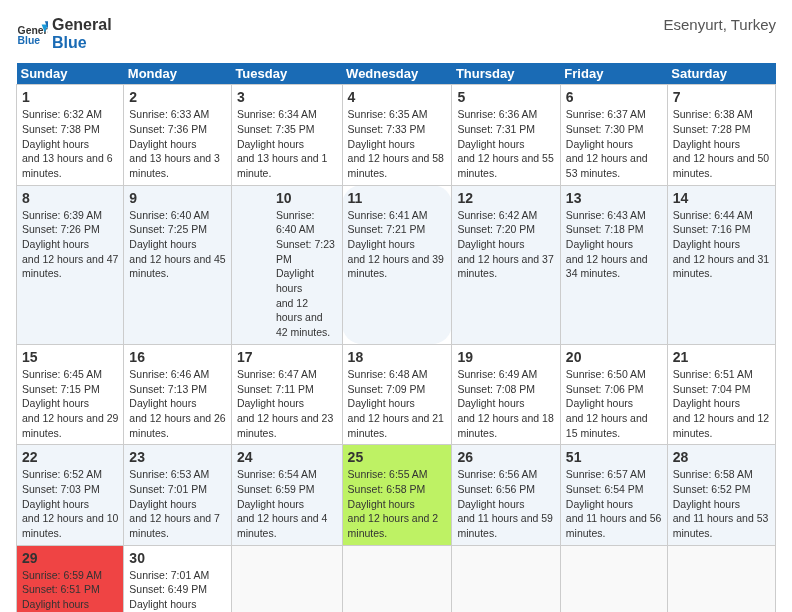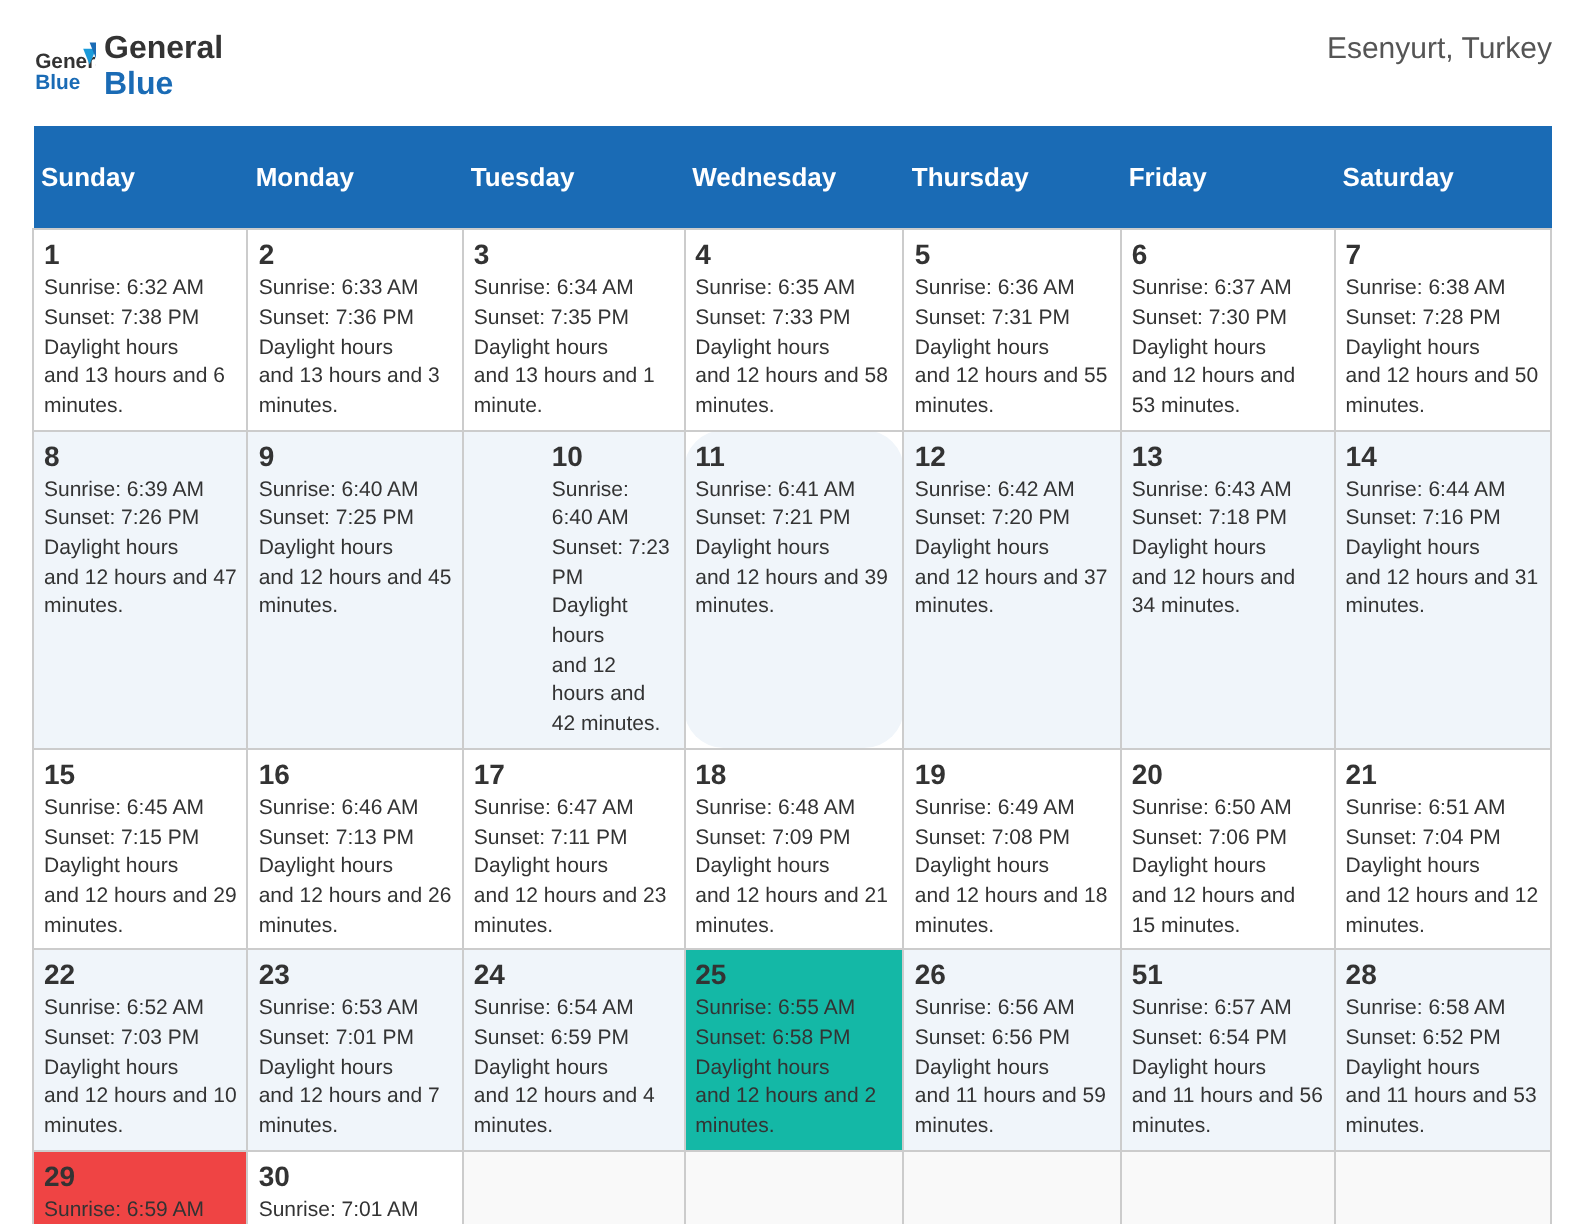--- a/index.html
+++ b/index.html
@@ -36,21 +36,21 @@
       color: #555;
     }
     table {
       width: 100%;
       border-collapse: collapse;
       font-size: 11px;
     }
     th {
       background: #1a6bb5;
       color: #fff;
-      padding: 18px 4px;
+      padding: 3px 4px;
       text-align: left;
       font-size: 13px;
       font-weight: bold;
       margin-top: 43px;
     }
     td {
       border: 1px solid #ccc;
       vertical-align: top;
       padding: 4px 5px;
       width: 113px;
@@ -202,21 +202,21 @@
         <div class="day-info">Sunrise: 6:52 AM<br>Sunset: 7:03 PM<br>Daylight hours<br>and 12 hours and 10 minutes.</div>
       </td>
         <td style="background: rgb(240, 245, 250);">
         <span class="day-num">23</span>
         <div class="day-info">Sunrise: 6:53 AM<br>Sunset: 7:01 PM<br>Daylight hours<br>and 12 hours and 7 minutes.</div>
       </td>
         <td style="background: rgb(240, 245, 250);">
         <span class="day-num">24</span>
         <div class="day-info">Sunrise: 6:54 AM<br>Sunset: 6:59 PM<br>Daylight hours<br>and 12 hours and 4 minutes.</div>
       </td>
-        <td style="background: #14b8a6;">
+        <td style="background: #bef264;">
         <span class="day-num">25</span>
         <div class="day-info">Sunrise: 6:55 AM<br>Sunset: 6:58 PM<br>Daylight hours<br>and 12 hours and 2 minutes.</div>
       </td>
         <td style="background: rgb(240, 245, 250);">
         <span class="day-num">26</span>
         <div class="day-info">Sunrise: 6:56 AM<br>Sunset: 6:56 PM<br>Daylight hours<br>and 11 hours and 59 minutes.</div>
       </td>
         <td style="background: rgb(240, 245, 250);">
         <span class="day-num">51</span>
         <div class="day-info">Sunrise: 6:57 AM<br>Sunset: 6:54 PM<br>Daylight hours<br>and 11 hours and 56 minutes.</div>

